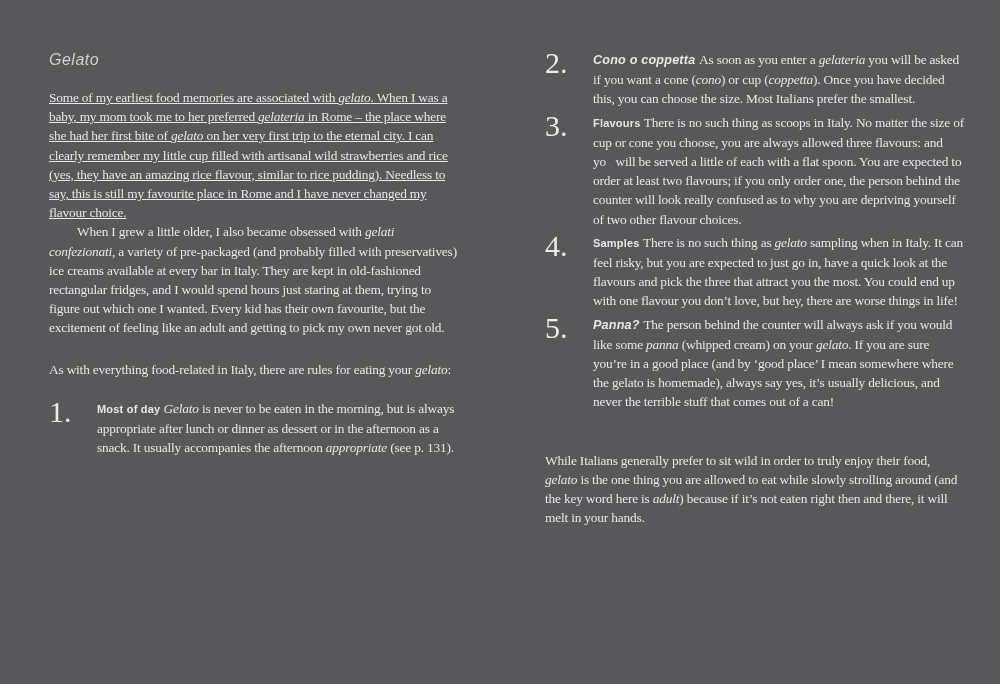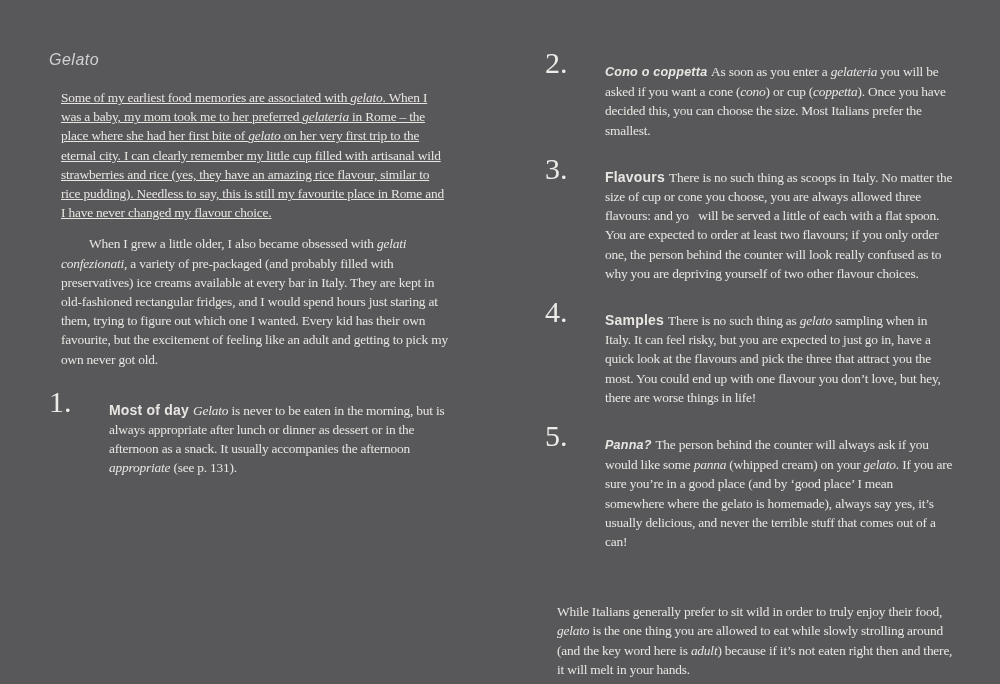--- a/index.html
+++ b/index.html
@@ -22,54 +22,55 @@
     margin-top:7px;color:var(--subtitle,#d2d0d1);
     font-family:"Liberation Sans",sans-serif;font-style:italic;
     font-size:16px;letter-spacing:0.5px;
   }
   .intro{
     margin:26px 0 0 0;color:var(--caps,#dad8d6);
     font-family:"Liberation Sans",sans-serif;
     font-size:13px;line-height:21.5px;letter-spacing:2.1px;
   }
   .body-text{
-    margin:12px;color:var(--text,#e8e6e2);
+    margin:0;color:var(--text,#e8e6e2);
     font-size:13.4px;line-height:19.2px;letter-spacing:-0.2px;
   }
   .para1{margin-top:19px;text-decoration:underline;}
   .indent{text-indent:28px;}
   .para3{margin-top:22px;}
   .rules{margin-top:20px;}
   .rule{display:flex;align-items:flex-start;margin-bottom:4px;}
   .rule-num{
     width:48px;flex:0 0 48px;color:var(--numbers,#edebe8);
     font-size:30px;line-height:26px;font-weight:normal;
   }
   .rule-body{flex:1;}
   .closing{margin-top:39px;}
   
   .runs span.i{font-style:italic;}
   .runs span.b{
     font-family:"Liberation Sans",sans-serif;font-weight:bold;
-    font-size:14px;letter-spacing:0.2px;
+    font-size:11px;letter-spacing:0.2px;
   }
   .runs span.bi{
     font-family:"Liberation Sans",sans-serif;font-weight:bold;font-style:italic;
     font-size:12.6px;letter-spacing:0.2px;
   }
 </style>
 </head>
 <body style="--bg: #58575a; --text: #e8e6e2; --title: #faf8f5; --subtitle: #d2d0d1; --caps: #dad8d6; --numbers: #edebe8;">
 
 <div class="page">
 
   <div class="col col-left">
     <div class="subtitle">Gelato</div>
     <p class="body-text runs para1"><span>Some of my earliest food memories are associated with </span><span class="i">gelato</span><span>. When I was a baby, my mom took me to her preferred </span><span class="i">gelateria</span><span> in Rome – the place where she had her first bite of </span><span class="i">gelato</span><span> on her very first trip to the eternal city. I can clearly remember my little cup filled with artisanal wild strawberries and rice (yes, they have an amazing rice flavour, similar to rice pudding). Needless to say, this is still my favourite place in Rome and I have never changed my flavour choice.</span></p>
     <p class="body-text runs indent"><span>When I grew a little older, I also became obsessed with </span><span class="i">gelati confezionati</span><span>, a variety of pre-packaged (and probably filled with preservatives) ice creams available at every bar in Italy. They are kept in old-fashioned rectangular fridges, and I would spend hours just staring at them, trying to figure out which one I wanted. Every kid has their own favourite, but the excitement of feeling like an adult and getting to pick my own never got old.</span></p>
+    <p class="body-text runs para3"><span>As with everything food-related in Italy, there are rules for eating your </span><span class="i">gelato</span><span>:</span></p>
     <div class="rules">
 
         <div class="rule">
           <div class="rule-num">1.</div>
           <div class="rule-body body-text runs"><span class="b">Most of day </span><span class="i">Gelato</span><span> is never to be eaten in the morning, but is always appropriate after lunch or dinner as dessert or in the afternoon as a snack. It usually accompanies the afternoon </span><span class="i">appropriate</span><span> (see p. 131).</span></div>
         </div>
       </div>
   </div>
 
   <div class="col col-right">

